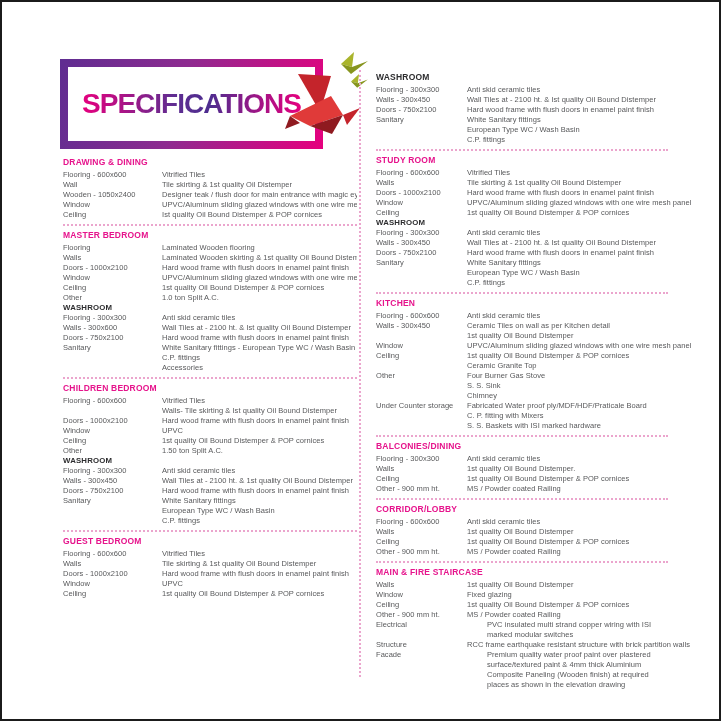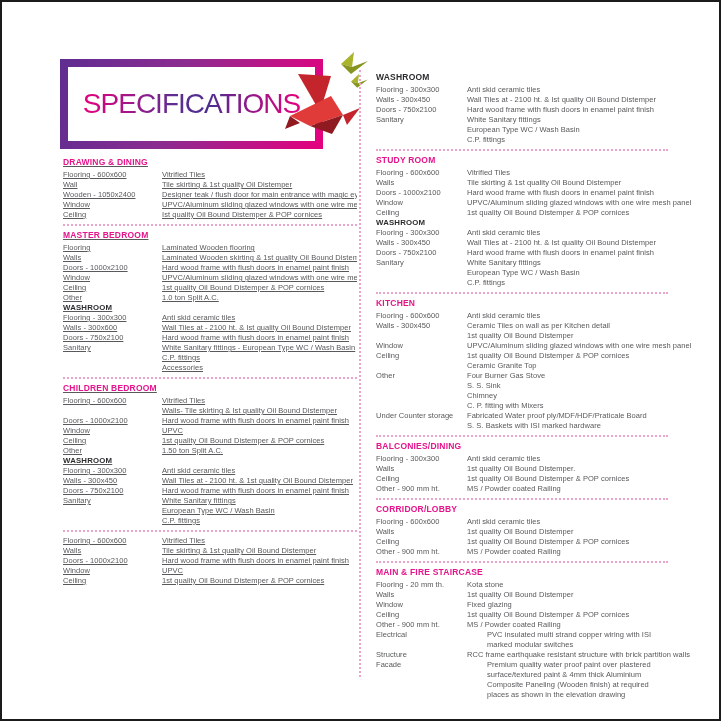--- a/index.html
+++ b/index.html
@@ -3,28 +3,28 @@
 <meta charset="utf-8">
 <style>
   html,body{margin:0;padding:0;background:#fff;}
   body{width:721px;height:721px;position:relative;font-family:"Liberation Sans",sans-serif;overflow:hidden;}
   .page{position:absolute;inset:0;border:2px solid #1b1b1b;background:#fff;}
 
   
   .title-box{position:absolute;left:58px;top:57px;width:263px;height:90px;box-sizing:border-box;
     background:linear-gradient(105deg,#5f2d91 0%,#8e2b90 45%,#e6007e 100%);padding:8px;}
   .title-inner{width:100%;height:100%;background:#fff;display:flex;align-items:center;justify-content:center;}
-  .title-inner h1{margin:16px;font-size:28px;font-weight:normal;letter-spacing:-1px;white-space:nowrap;
+  .title-inner h1{margin:16px;font-size:28px;font-weight:bold;letter-spacing:-1px;white-space:nowrap;
     background:linear-gradient(90deg,#e6007e 0%,#5f2d91 42%,#4d2d8f 58%,#e6007e 100%);
     -webkit-background-clip:text;background-clip:text;color:transparent;}
   .birds{position:absolute;left:283px;top:50px;width:95px;height:95px;}
 
   
   .col{position:absolute;font-size:7.5px;line-height:10px;color:#58595b;letter-spacing:0.05px;}
-  .col-left{left:61px;top:155px;width:294px;text-decoration:underline;}
+  .col-left{left:61px;top:155px;width:294px;}
   .col-right{left:374px;top:70px;width:292px;}
   .sec-title{margin:0 0 2px 0;font-size:8.5px;line-height:11px;font-weight:bold;color:#e6148c;letter-spacing:0.2px;}
   .sec-title.black{color:#2d2d2f;}
   .sub-title{margin:0;font-size:7.8px;line-height:10px;font-weight:bold;color:#2d2d2f;letter-spacing:0.2px;}
   .row{display:flex;align-items:flex-start;}
   .lbl{flex:0 0 99px;}
   .col-right .lbl{flex-basis:91px;}
   .val{flex:1;min-width:0;}
   .col-left .val{white-space:nowrap;overflow:hidden;}
   .col-right .val{white-space:nowrap;overflow:visible;}
@@ -188,20 +188,21 @@
           <span class="lbl"></span>
           <span class="val">European Type WC / Wash Basin</span>
         </div>
         <div class="row">
           <span class="lbl"></span>
           <span class="val">C.P. fittings</span>
         </div>
       </section>
       <div class="sep"></div>
       <section class="spec-section">
+        <h2 class="sec-title">GUEST BEDROOM</h2>
         <div class="row">
           <span class="lbl">Flooring - 600x600</span>
           <span class="val">Vitrified Tiles</span>
         </div>
         <div class="row">
           <span class="lbl">Walls</span>
           <span class="val">Tile skirting &amp; 1st quality Oil Bound Distemper</span>
         </div>
         <div class="row">
           <span class="lbl">Doors - 1000x2100</span>
@@ -327,29 +328,29 @@
         </div>
         <div class="row">
           <span class="lbl"></span>
           <span class="val">S. S. Sink</span>
         </div>
         <div class="row">
           <span class="lbl"></span>
           <span class="val">Chimney</span>
         </div>
         <div class="row">
-          <span class="lbl"></span>
-          <span class="val">C. P. fitting with Mixers</span>
-        </div>
-        <div class="row">
           <span class="lbl">Under Counter storage</span>
           <span class="val">Fabricated Water proof ply/MDF/HDF/Praticale Board</span>
         </div>
         <div class="row">
           <span class="lbl"></span>
+          <span class="val">C. P. fitting with Mixers</span>
+        </div>
+        <div class="row">
+          <span class="lbl"></span>
           <span class="val">S. S. Baskets with ISI marked hardware</span>
         </div>
       </section>
       <div class="sep"></div>
       <section class="spec-section">
         <h2 class="sec-title">BALCONIES/DINING</h2>
         <div class="row">
           <span class="lbl">Flooring - 300x300</span>
           <span class="val">Anti skid ceramic tiles</span>
         </div>
@@ -382,24 +383,20 @@
           <span class="val">1st quality Oil Bound Distemper &amp; POP cornices</span>
         </div>
         <div class="row">
           <span class="lbl">Other - 900 mm ht.</span>
           <span class="val">MS / Powder coated Railing</span>
         </div>
       </section>
       <div class="sep"></div>
       <section class="spec-section">
         <h2 class="sec-title">MAIN &amp; FIRE STAIRCASE</h2>
-        <div class="row">
-          <span class="lbl">Flooring - 20 mm th.</span>
-          <span class="val">Kota stone</span>
-        </div>
         <div class="row">
           <span class="lbl">Walls</span>
           <span class="val">1st quality Oil Bound Distemper</span>
         </div>
         <div class="row">
           <span class="lbl">Window</span>
           <span class="val">Fixed glazing</span>
         </div>
         <div class="row">
           <span class="lbl">Ceiling</span>

